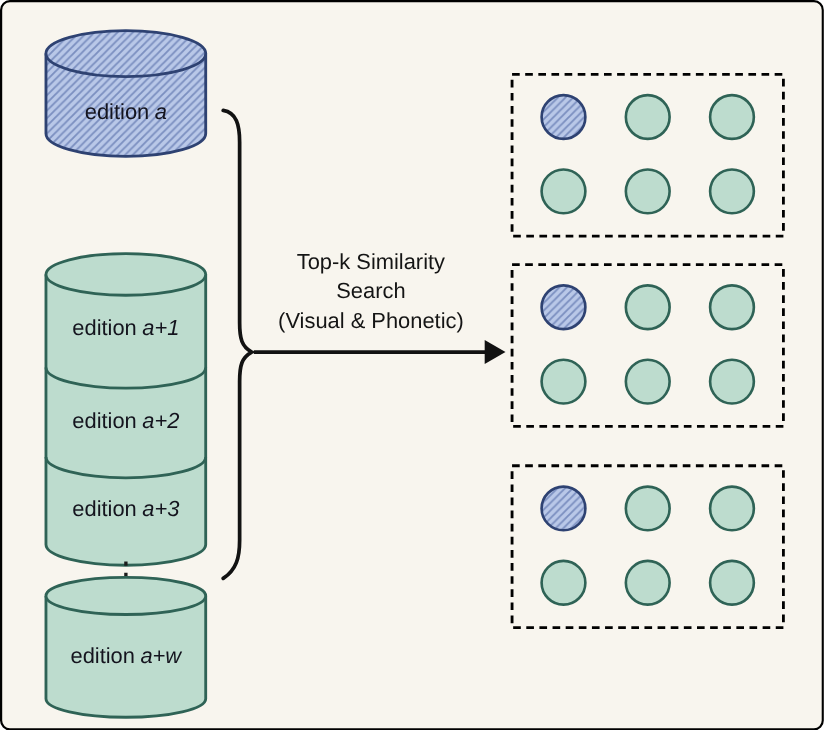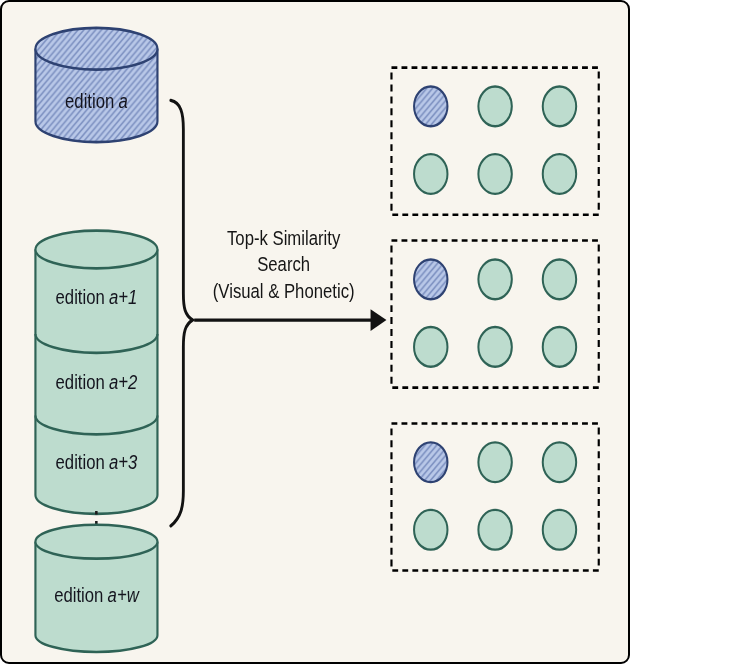--- a/index.html
+++ b/index.html
@@ -2,21 +2,21 @@
 <html style="--background: #f8f5ee; --query-fill: #b9c8e8; --query-stroke: #2e4272; --query-hatch: #7b8fc0; --db-fill: #bddcce; --db-stroke: #2f6356; --line: #121212;"><head>
 <meta charset="utf-8">
 <style>
   html, body { margin: 0; padding: 0; }
   body {
     font-family: "Liberation Sans", sans-serif;
     background: #ffffff;
   }
   .canvas {
     position: relative;
-    width: 630px;
+    width: 749px;
     height: 664px;
     box-sizing: border-box;
     background: var(--background, #f8f5ee);
     border: 2px solid #000;
     border-radius: 9px;
     overflow: hidden;
     padding-left: 29px;
   }
   .canvas svg {
     position: absolute;

